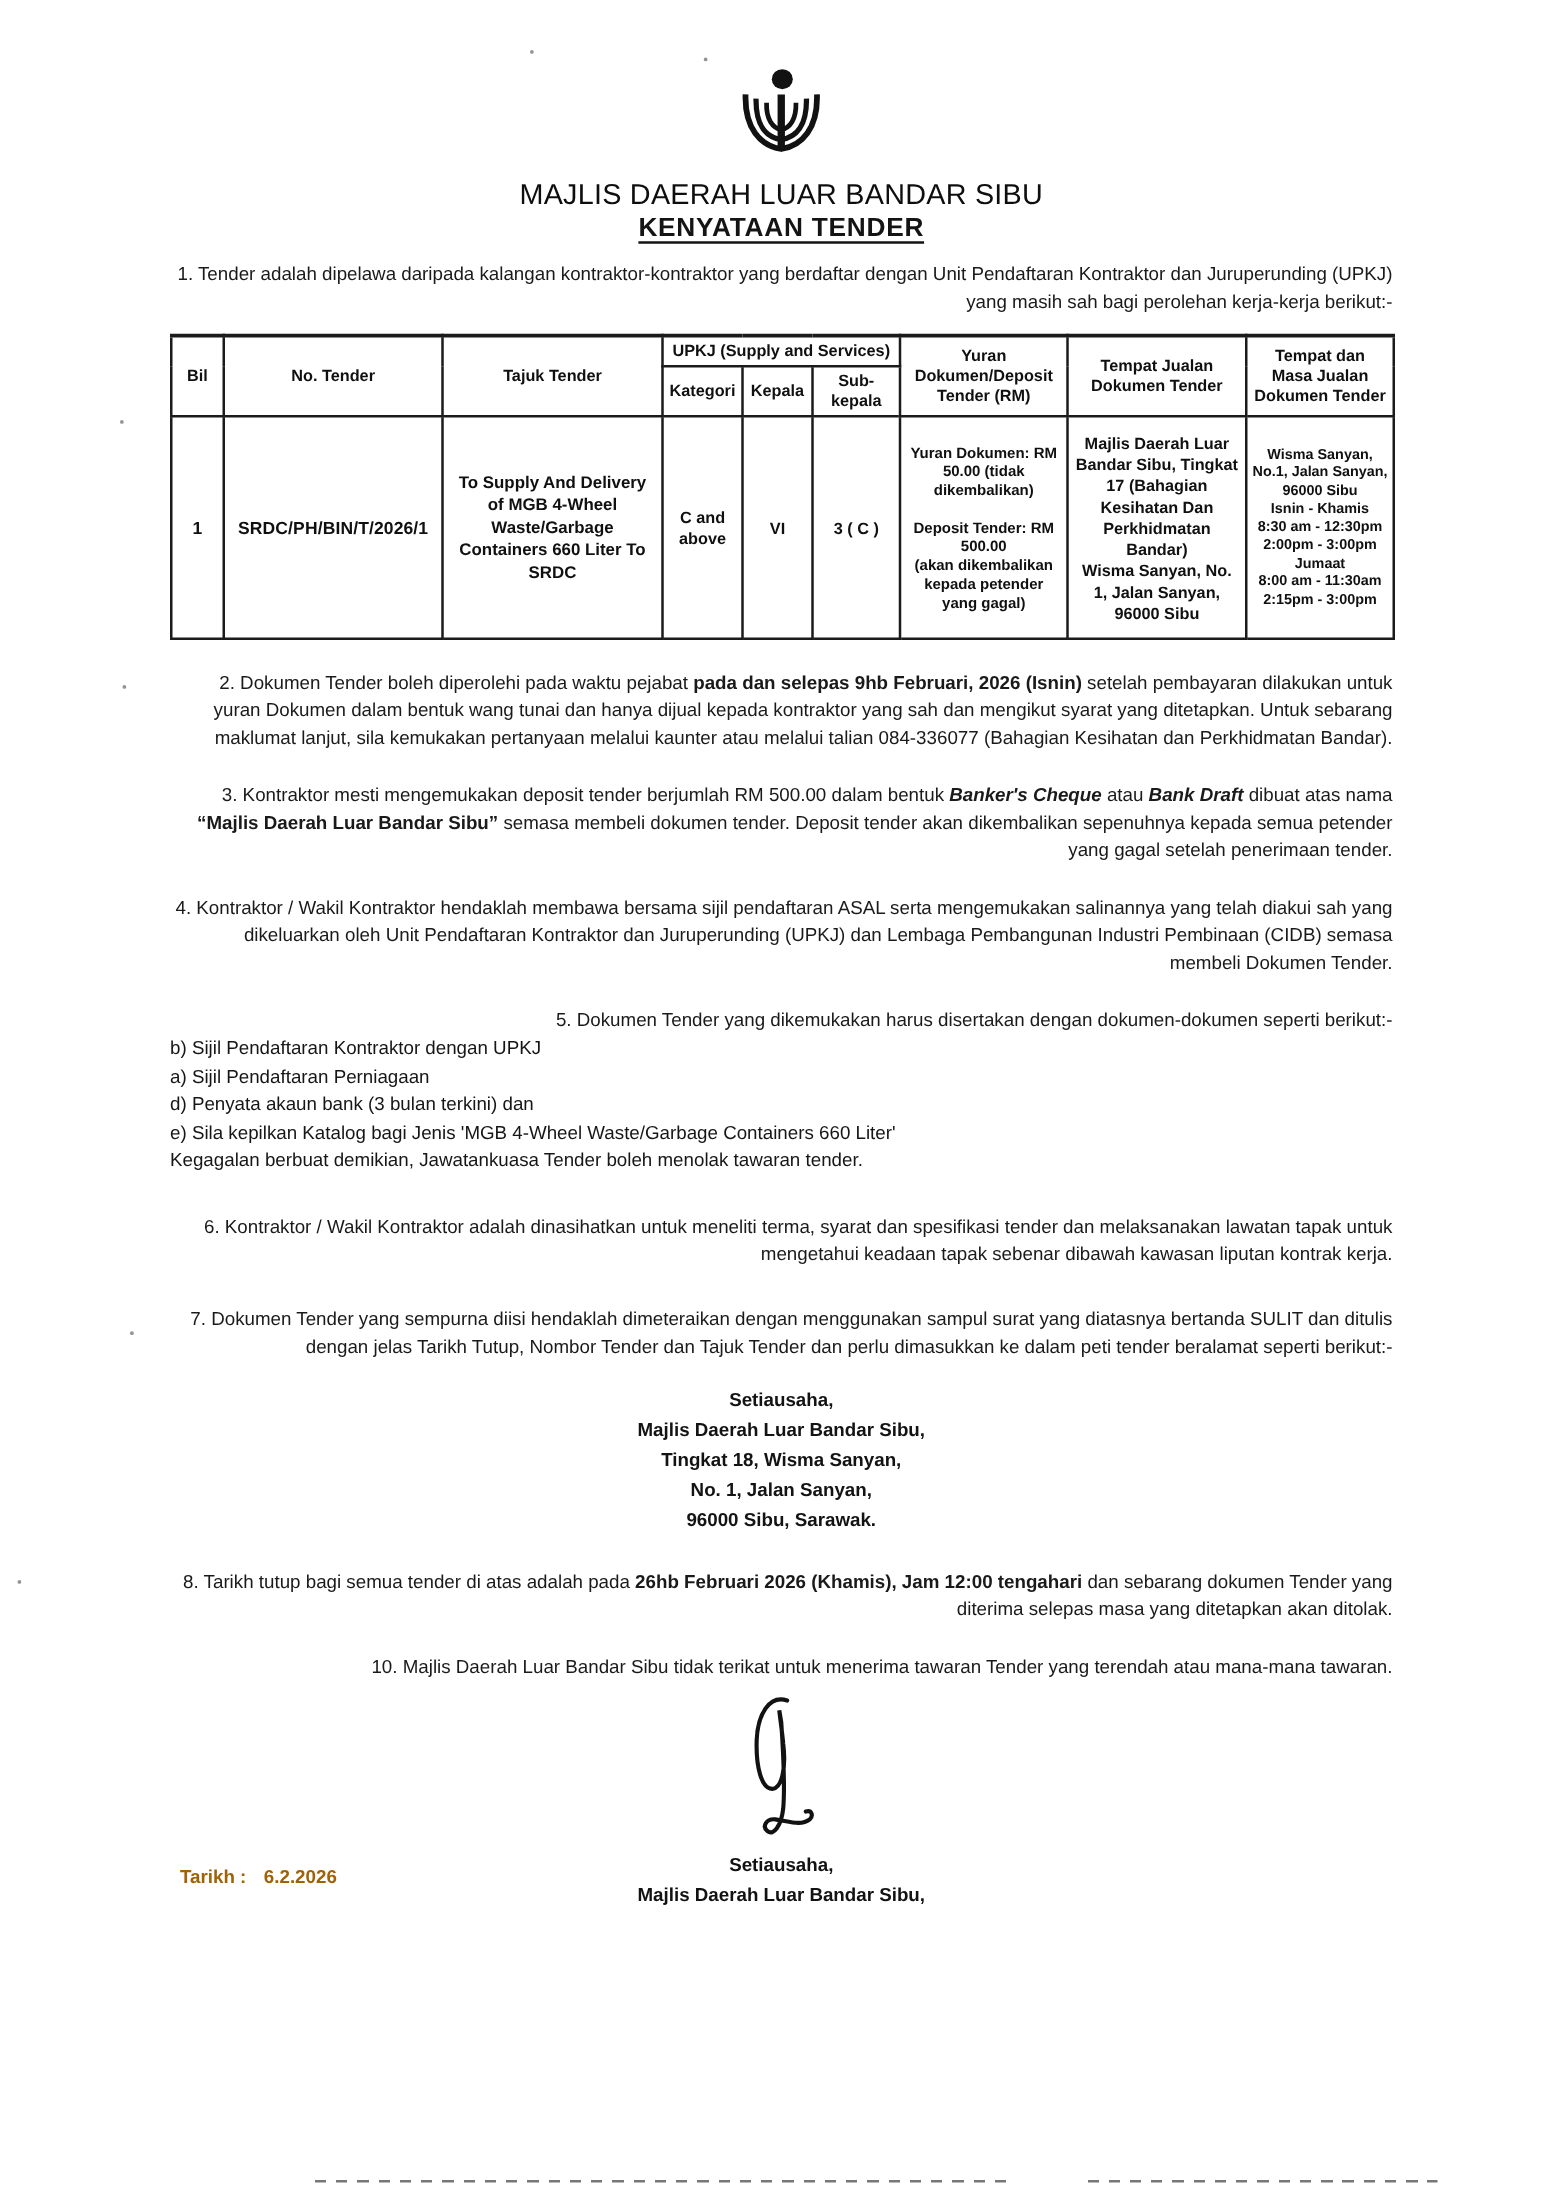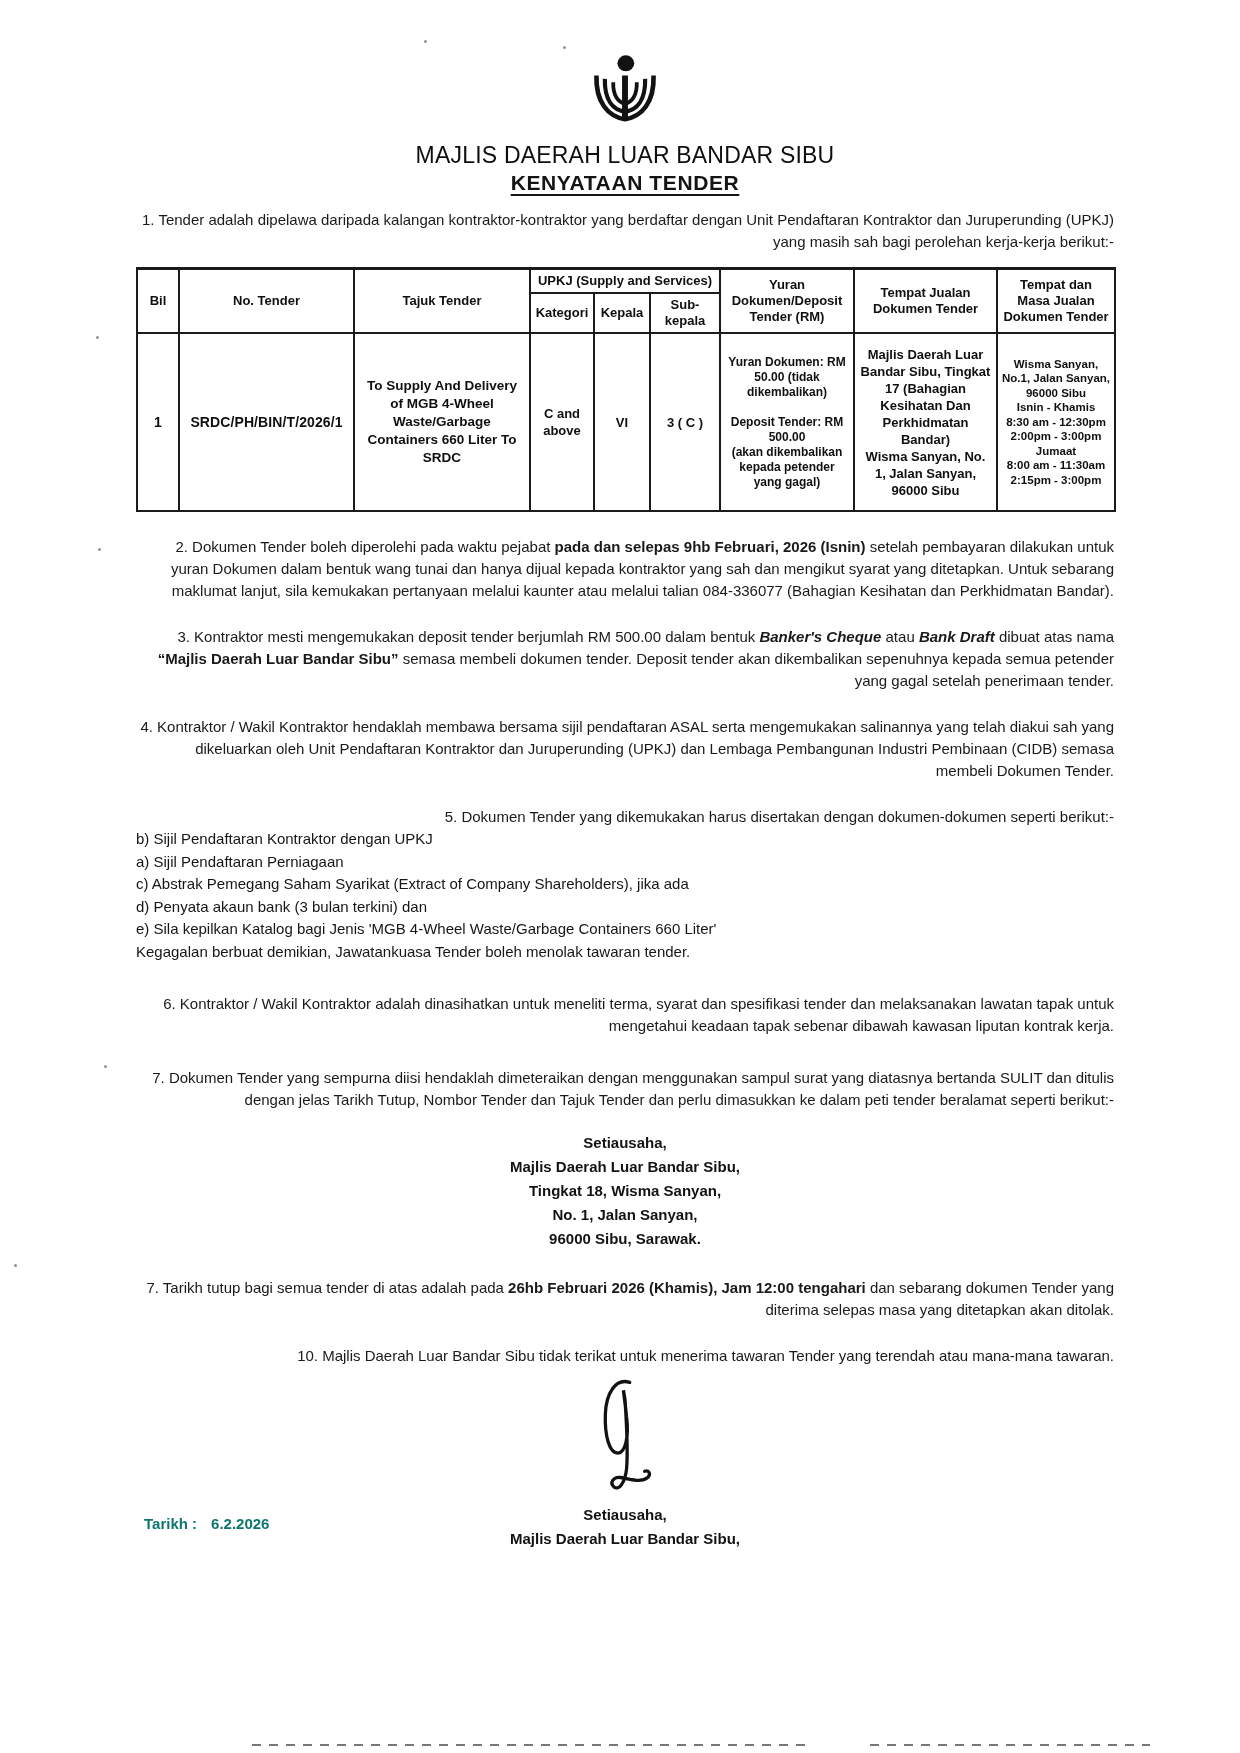--- a/index.html
+++ b/index.html
@@ -73,21 +73,21 @@
     text-align:center;font-weight:bold;
     font-size:15px;line-height:24px;
     margin-top:20px;color:#131313;
   }
   .sig-area{position:relative;height:230px;margin-top:8px;}
   .sig-center{position:absolute;left:0;right:0;top:0;text-align:center;}
   .sig-svg{display:block;margin:0 auto;}
   .sig-name{font-weight:bold;font-size:15px;line-height:24px;color:#121212;}
   .date-line{
     position:absolute;left:8px;top:140px;
-    font-weight:bold;font-size:15px;color:#0f766e;
+    font-weight:bold;font-size:15px;color:#a16207;
   }
   .date-line .val{margin-left:14px;}
   
   .speck{position:absolute;background:#3a3a3a;border-radius:50%;opacity:.55;}
   .scan-dash{
     position:absolute;height:2px;opacity:.65;
     background:repeating-linear-gradient(90deg,#2e2e2e 0 9px,transparent 9px 17px);
   }
 </style>
 </head>
@@ -180,36 +180,35 @@
 
     <p class="para mt-md"><span>2. Dokumen Tender boleh diperolehi pada waktu pejabat </span><span class="b">pada dan selepas 9hb Februari, 2026 (Isnin)</span><span> setelah pembayaran dilakukan untuk yuran Dokumen dalam bentuk wang tunai dan hanya dijual kepada kontraktor yang sah dan mengikut syarat yang ditetapkan. Untuk sebarang maklumat lanjut, sila kemukakan pertanyaan melalui kaunter atau melalui talian 084-336077 (Bahagian Kesihatan dan Perkhidmatan Bandar).</span></p>
 
     <p class="para mt-md"><span>3. Kontraktor mesti mengemukakan deposit tender berjumlah RM 500.00 dalam bentuk </span><span class="bi">Banker's Cheque</span><span> atau </span><span class="bi">Bank Draft</span><span> dibuat atas nama </span><span class="b">“Majlis Daerah Luar Bandar Sibu”</span><span> semasa membeli dokumen tender. Deposit tender akan dikembalikan sepenuhnya kepada semua petender yang gagal setelah penerimaan tender.</span></p>
 
     <p class="para mt-md">4. Kontraktor / Wakil Kontraktor hendaklah membawa bersama sijil pendaftaran ASAL serta mengemukakan salinannya yang telah diakui sah yang dikeluarkan oleh Unit Pendaftaran Kontraktor dan Juruperunding (UPKJ) dan Lembaga Pembangunan Industri Pembinaan (CIDB) semasa membeli Dokumen Tender.</p>
 
     <p class="para mt-md">5. Dokumen Tender yang dikemukakan harus disertakan dengan dokumen-dokumen seperti berikut:-</p>
     <p class="list-line">b) Sijil Pendaftaran Kontraktor dengan UPKJ</p>
     <p class="list-line">a) Sijil Pendaftaran Perniagaan</p>
-    <p class="list-line">c) Abstrak Pemegang Saham Syarikat (Extract of Company Shareholders), jika ada</p>
     <p class="list-line">d) Penyata akaun bank (3 bulan terkini) dan</p>
     <p class="list-line">e) Sila kepilkan Katalog bagi Jenis 'MGB 4-Wheel Waste/Garbage Containers 660 Liter'</p>
     <p class="list-line">Kegagalan berbuat demikian, Jawatankuasa Tender boleh menolak tawaran tender.</p>
 
     <p class="para mt-lg">6. Kontraktor / Wakil Kontraktor adalah dinasihatkan untuk meneliti terma, syarat dan spesifikasi tender dan melaksanakan lawatan tapak untuk mengetahui keadaan tapak sebenar dibawah kawasan liputan kontrak kerja.</p>
 
     <p class="para mt-lg">7. Dokumen Tender yang sempurna diisi hendaklah dimeteraikan dengan menggunakan sampul surat yang diatasnya bertanda SULIT dan ditulis dengan jelas Tarikh Tutup, Nombor Tender dan Tajuk Tender dan perlu dimasukkan ke dalam peti tender beralamat seperti berikut:-</p>
 
     <div class="address-block pre">Setiausaha,
 Majlis Daerah Luar Bandar Sibu,
 Tingkat 18, Wisma Sanyan,
 No. 1, Jalan Sanyan,
 96000 Sibu, Sarawak.</div>
 
-    <p class="para" style="margin-top:26px;"><span>7. Tarikh tutup bagi semua tender di atas adalah pada </span><span class="b">26hb Februari 2026 (Khamis), Jam 12:00 tengahari</span><span> dan sebarang dokumen Tender yang diterima selepas masa yang ditetapkan akan ditolak.</span></p>
+    <p class="para" style="margin-top:26px;"><span>8. Tarikh tutup bagi semua tender di atas adalah pada </span><span class="b">26hb Februari 2026 (Khamis), Jam 12:00 tengahari</span><span> dan sebarang dokumen Tender yang diterima selepas masa yang ditetapkan akan ditolak.</span></p>
 
 
     <p class="para mt-md">10. Majlis Daerah Luar Bandar Sibu tidak terikat untuk menerima tawaran Tender yang terendah atau mana-mana tawaran.</p>
 
     <div class="sig-area">
       <div class="sig-center">
         <svg class="sig-svg" width="110" height="128" viewBox="0 0 140 160" aria-hidden="true">
           <path d="M76,8 C58,2 46,22 45,48 C44,76 50,98 61,98 C71,97 75,76 72,52 C71,40 69,28 68,18 L70,30 C72,60 74,95 72,118 C70,136 62,146 56,141 C50,136 55,128 64,129 C78,131 90,136 99,129 C103,125 101,119 95,121" fill="none" stroke="#121212" stroke-width="4.2" stroke-linecap="round"></path>
         </svg>
         <div class="sig-name">Setiausaha,</div>

